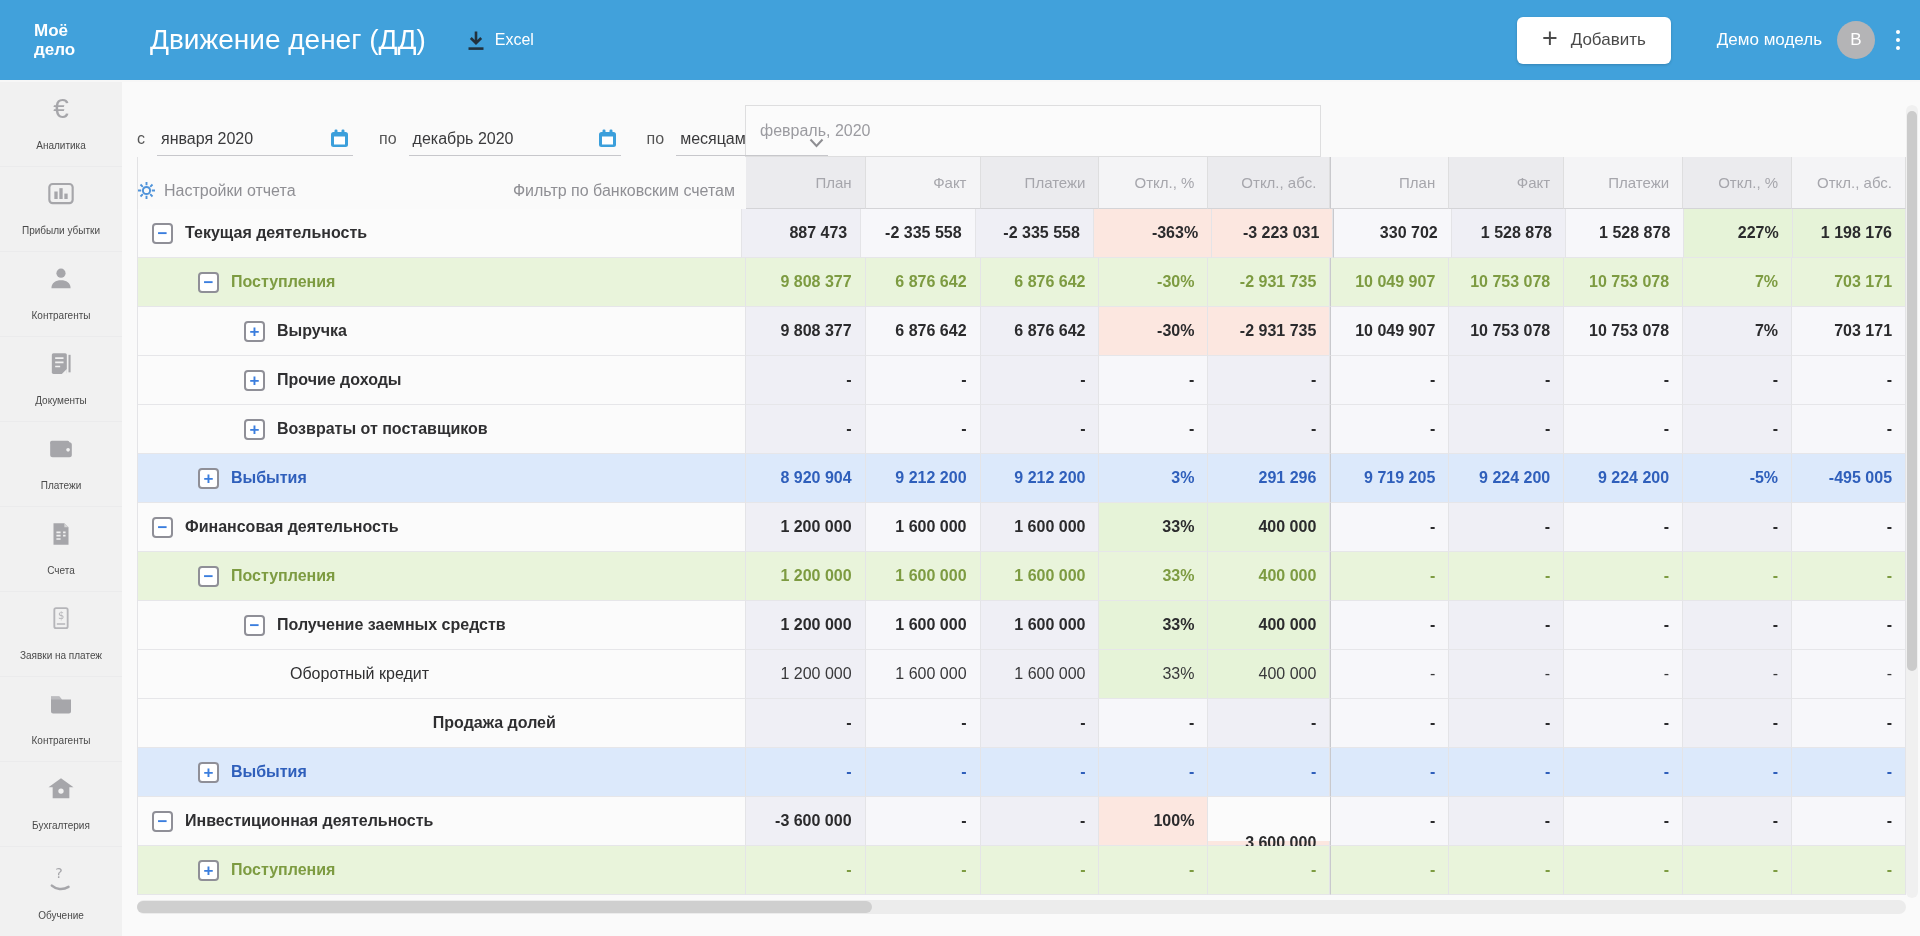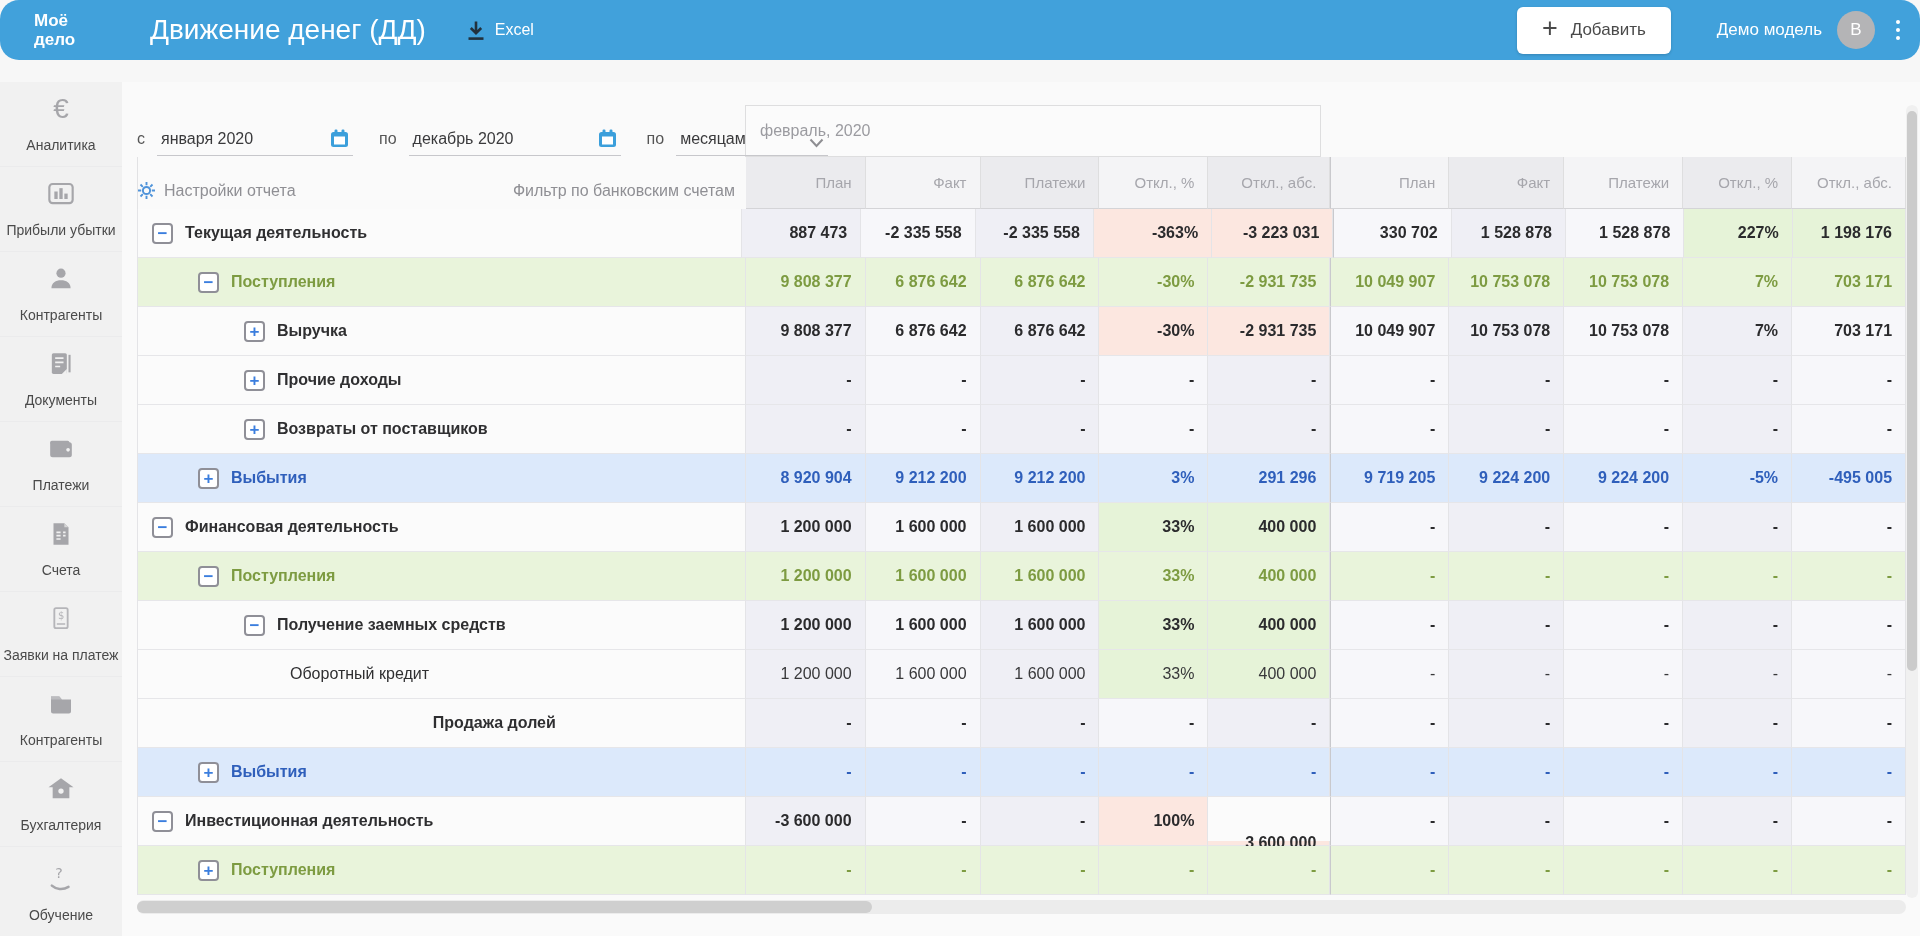--- a/index.html
+++ b/index.html
@@ -1,42 +1,42 @@
 <!DOCTYPE html>
 <html><head>
 <meta charset="utf-8">
 <style>
   html,body{margin:0;padding:0;background:#fff;}
   *{box-sizing:border-box;}
   #app{position:relative;width:1920px;height:936px;overflow:hidden;background:#f7f7f7;
        font-family:"Liberation Sans","DejaVu Sans",sans-serif;}
   
-  .topbar{position:absolute;top:0;left:0;width:1920px;height:60px;background:#41a1db;
-          display:flex;align-items:center;z-index:20;border-radius:19px;}
+  .topbar{position:absolute;top:0;left:0;width:1920px;height:80px;background:#41a1db;
+          display:flex;align-items:center;z-index:20;}
   .logo{margin-left:34px;width:74px;color:#fff;font-size:17px;font-weight:700;line-height:19px;cursor:pointer;}
   .page-title{margin-left:42px;color:#fff;font-size:28px;font-weight:400;}
   .excel{margin-left:40px;display:flex;align-items:center;gap:9px;cursor:pointer;}
   .excel-label{color:#fff;font-size:16px;}
   .top-right{margin-left:auto;display:flex;align-items:center;margin-right:16px;}
   .add-btn{height:47px;padding:0 25px;background:#fff;border:none;border-radius:6px;
            box-shadow:0 1px 3px rgba(0,0,0,.18);display:flex;align-items:center;gap:13px;cursor:pointer;}
   .add-plus{font-size:27px;font-weight:300;color:#4a4a4a;line-height:1;margin-top:-3px;}
   .add-label{font-size:17px;color:#4a4a4a;}
   .account-label{margin-left:46px;color:#fff;font-size:17px;}
   .avatar{margin-left:15px;width:38px;height:38px;border-radius:50%;background:#b4b4b6;color:#fff;
           font-size:17px;display:flex;align-items:center;justify-content:center;cursor:pointer;}
   .kebab{margin-left:17px;display:flex;flex-direction:column;gap:4px;cursor:pointer;padding:4px;}
   .kebab span{width:4px;height:4px;border-radius:50%;background:#fff;}
   
   .sidebar{position:absolute;top:82px;left:0;width:122px;height:854px;background:#f1f1f1;
            display:flex;flex-direction:column;z-index:10;}
   .nav-item{padding:11px 3px 12px;text-align:center;cursor:pointer;border-bottom:1px solid #ebebec;}
   .nav-icon{display:flex;align-items:center;justify-content:center;height:32px;margin-bottom:5px;
             color:#a6a6aa;font-size:28px;line-height:1;}
-  .nav-label{font-size:14px;line-height:17px;color:#4a4a4a;margin-top:12px;}
+  .nav-label{font-size:10px;line-height:17px;color:#4a4a4a;margin-top:12px;}
   .nav-item.active{background:#fff;border-left:5px solid #3f9fd9;}
   .nav-item.active .nav-label{color:#3f9fd9;}
   .nav-spacer{flex:1;border-bottom:none;}
   
   .content{position:absolute;top:82px;left:122px;width:1798px;height:854px;background:#fafafa;}
   .filters-row1{position:absolute;left:15px;top:38px;height:36px;display:flex;align-items:flex-end;z-index:6;}
   .flabel{font-size:16px;color:#555;padding-bottom:8px;}
   .finput{display:flex;align-items:flex-end;border-bottom:1px solid #c7c7cb;margin-left:12px;
           padding:0 4px 7px 4px;cursor:pointer;}
   .finput .fval{font-size:16px;color:#3a3a3c;}

